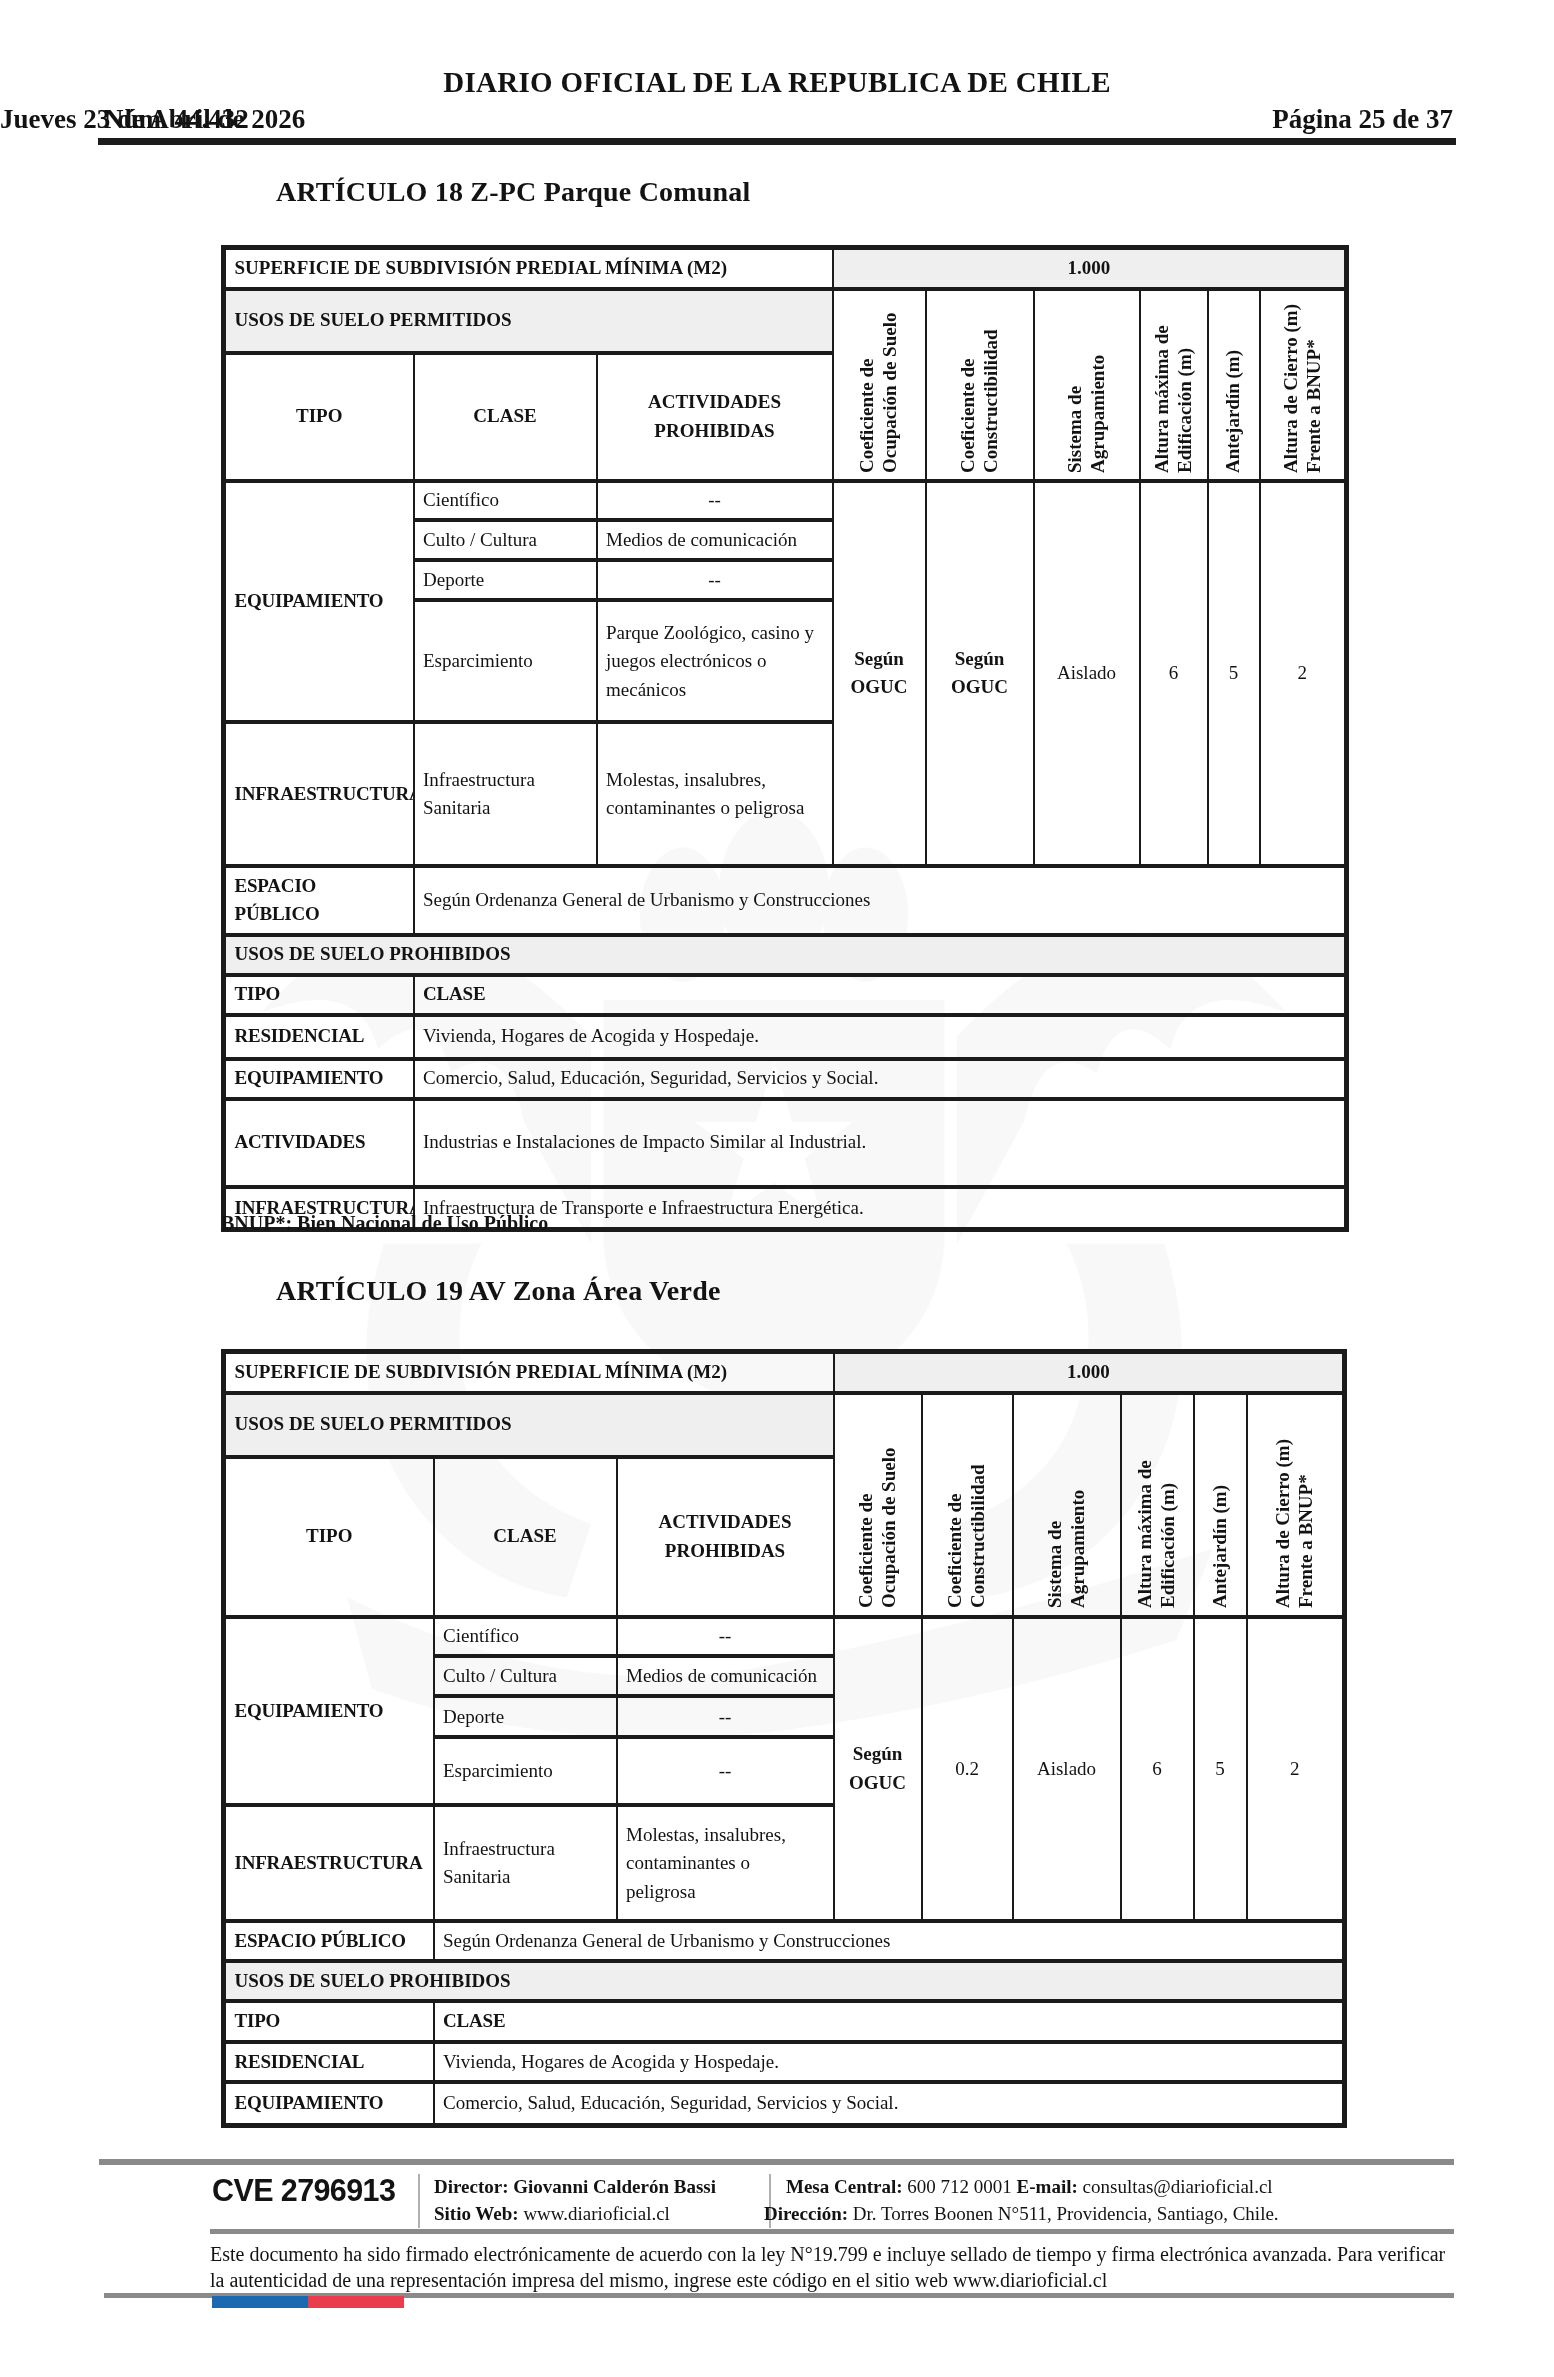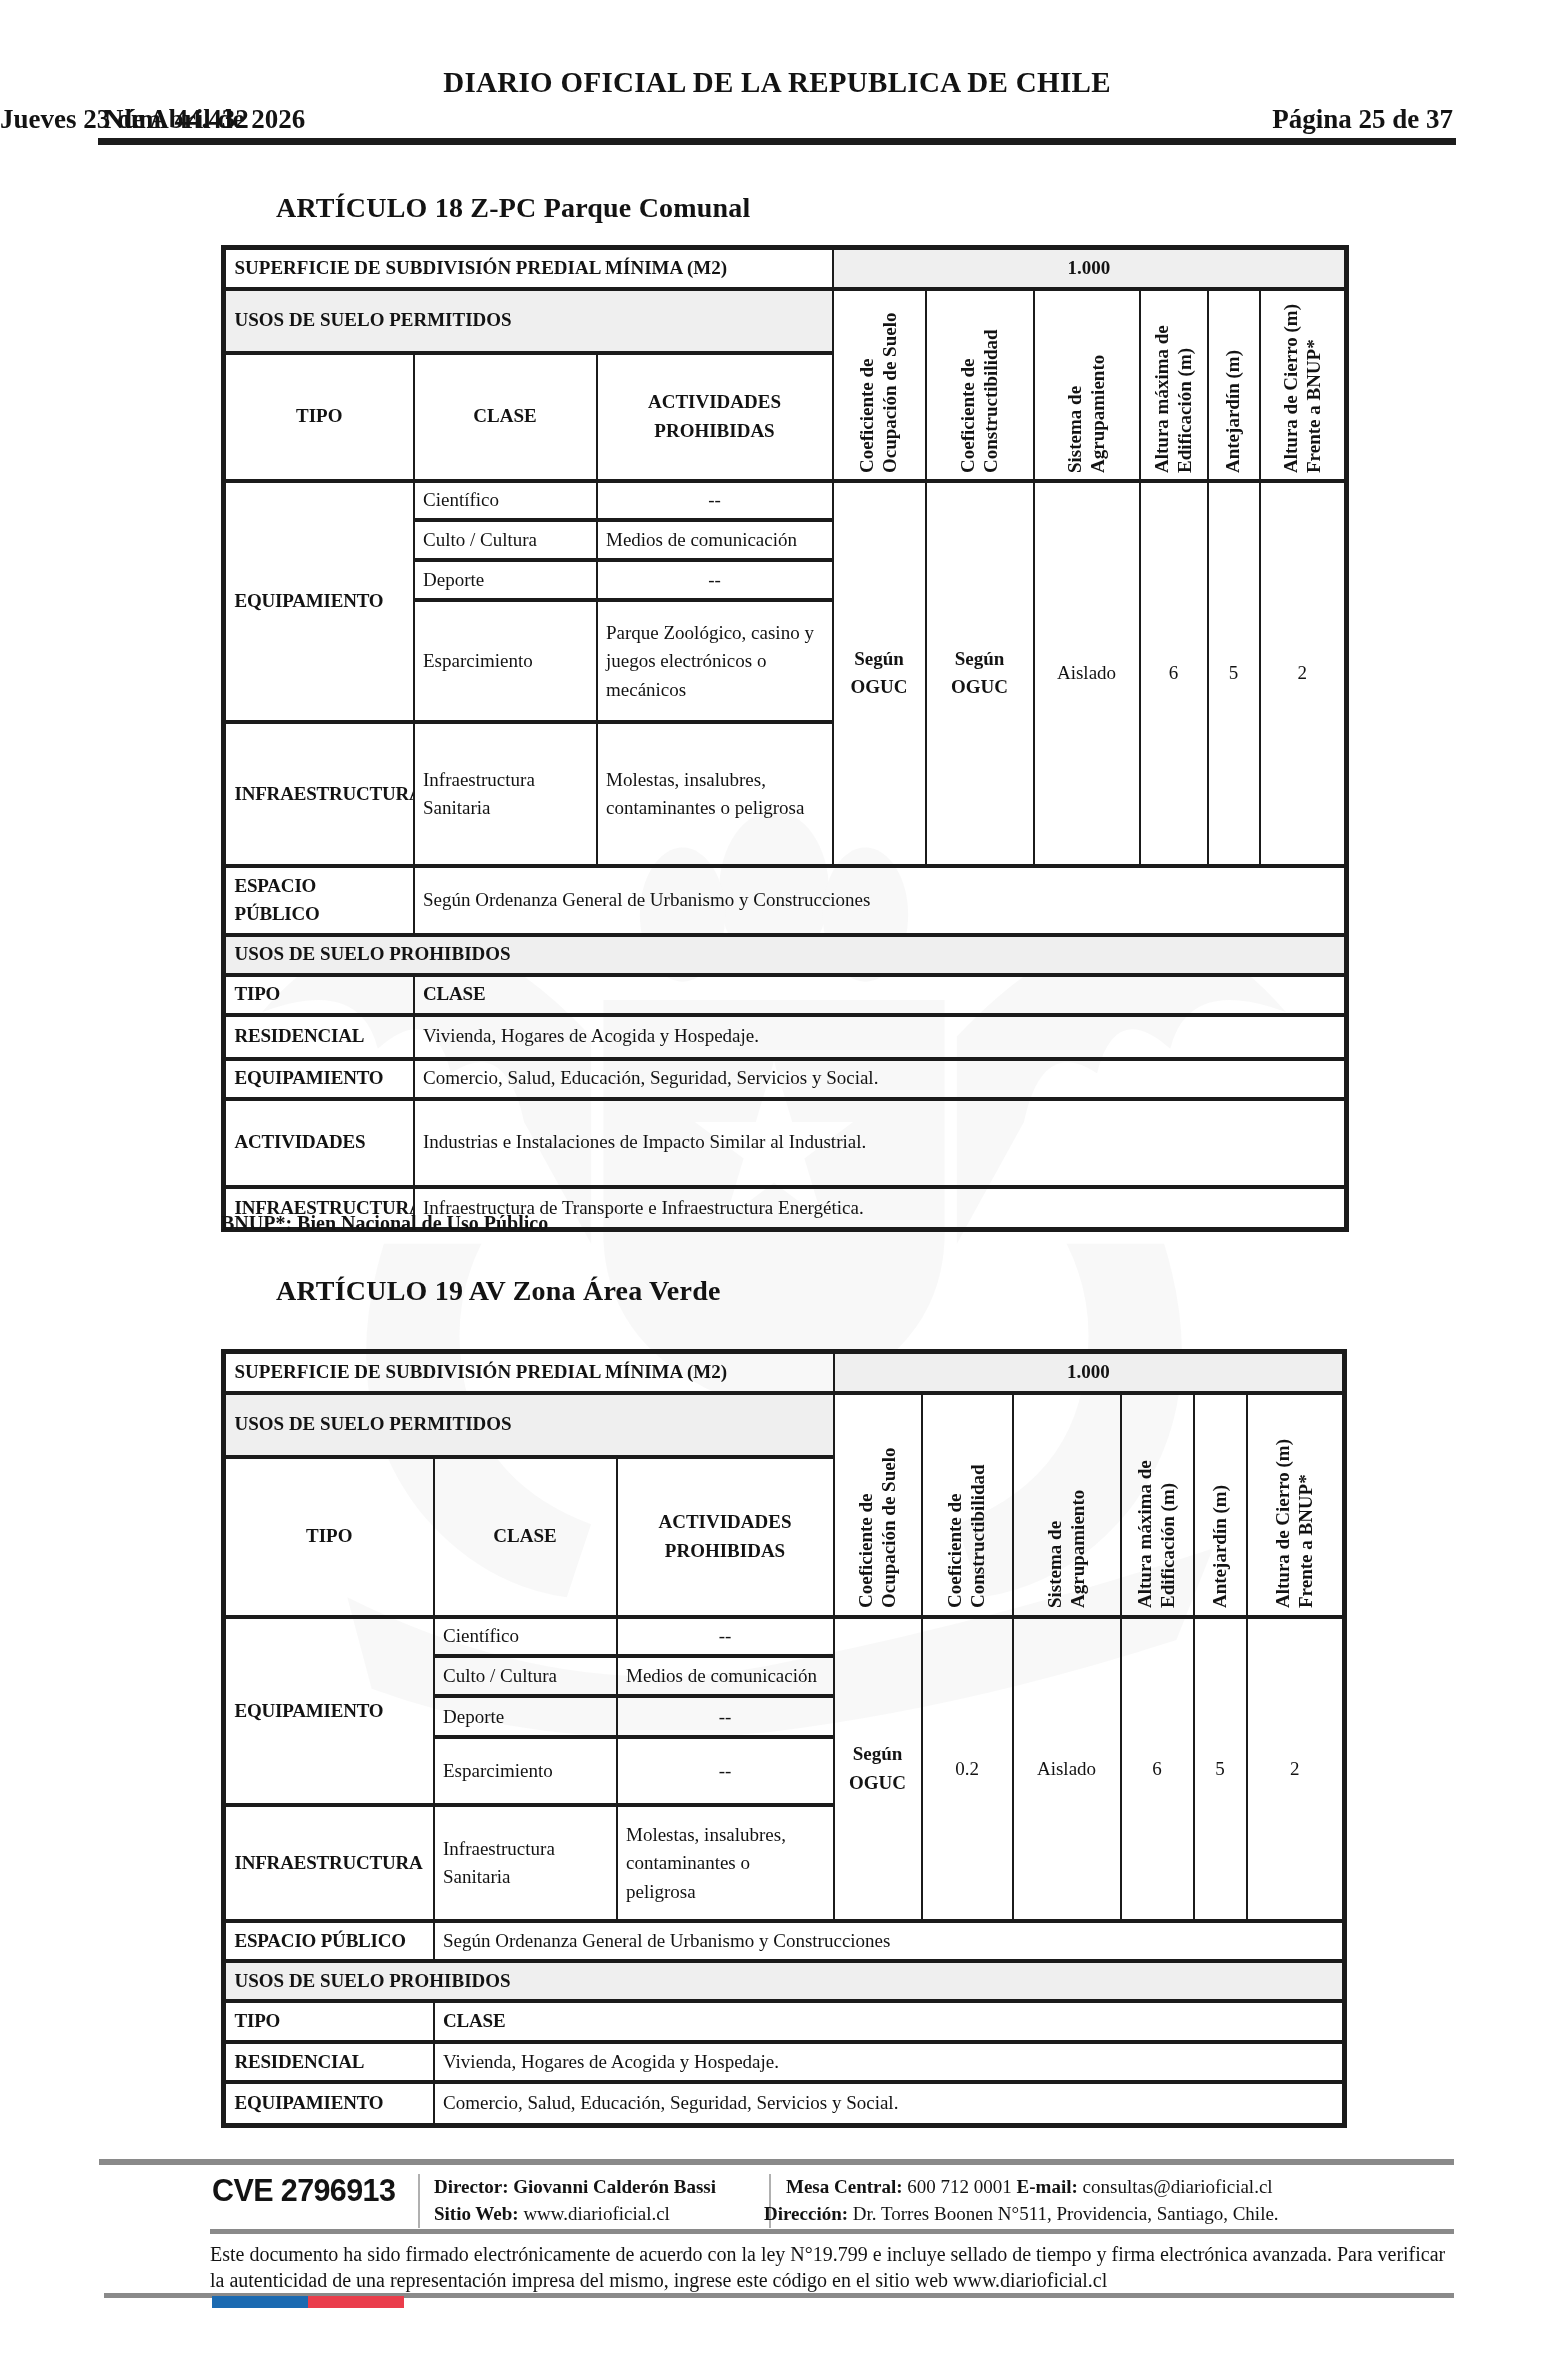--- a/index.html
+++ b/index.html
@@ -11,21 +11,21 @@
   .watermark{position:absolute;left:201px;top:683px;opacity:0.06;}
   
   .masthead-title{position:absolute;left:0;top:66px;width:1554px;text-align:center;
     font-size:29px;font-weight:bold;letter-spacing:0.3px;}
   .issue-num{position:absolute;left:104px;top:104px;font-size:27px;font-weight:bold;}
   .issue-date{position:absolute;left:0;top:104px;width:1554px;text-align:left;font-size:27px;font-weight:bold;}
   .issue-page{position:absolute;right:101px;top:104px;font-size:27px;font-weight:bold;}
   .head-rule{position:absolute;left:98px;top:138px;width:1358px;height:6.7px;background:#1c1c1c;}
   
   .article-heading{position:absolute;font-size:28px;font-weight:bold;letter-spacing:0.2px;}
-  .h18{left:276px;top:192px;text-align:center;}
+  .h18{left:276px;top:176px;text-align:center;}
   .h19{left:276px;top:1275px;}
   .bnup-note{position:absolute;left:221px;top:1212px;font-size:20px;font-weight:bold;}
   
   table.zt{position:absolute;border-collapse:collapse;table-layout:fixed;
     border:5.5px solid #1b1b1b;background:transparent;}
   .zt td{border:2.4px solid #1b1b1b;border-top-width:4.3px;border-bottom-width:4.3px;
     vertical-align:middle;font-size:19px;line-height:1.5;padding:3.7px 8.5px;
     overflow:hidden;background:transparent;}
   .t18{left:221px;top:245px;width:1123px;}
   .t19{left:221px;top:1349px;width:1120px;}

